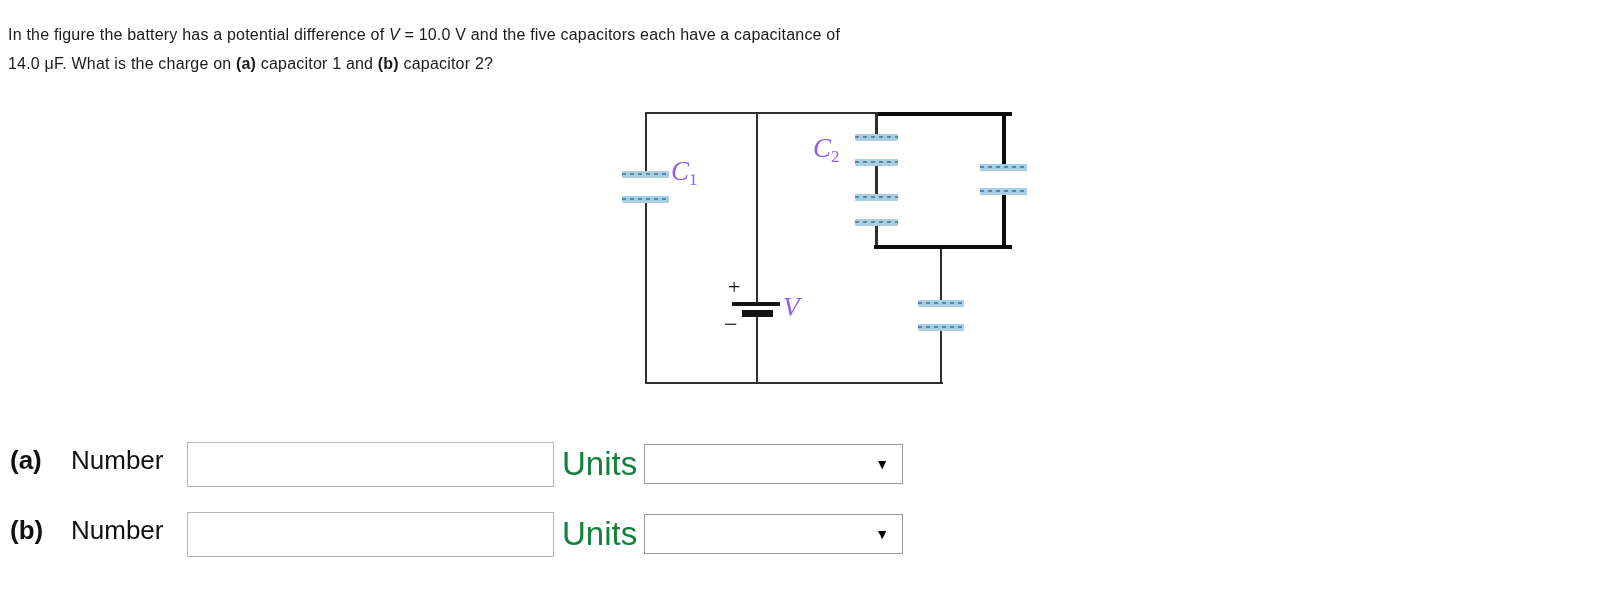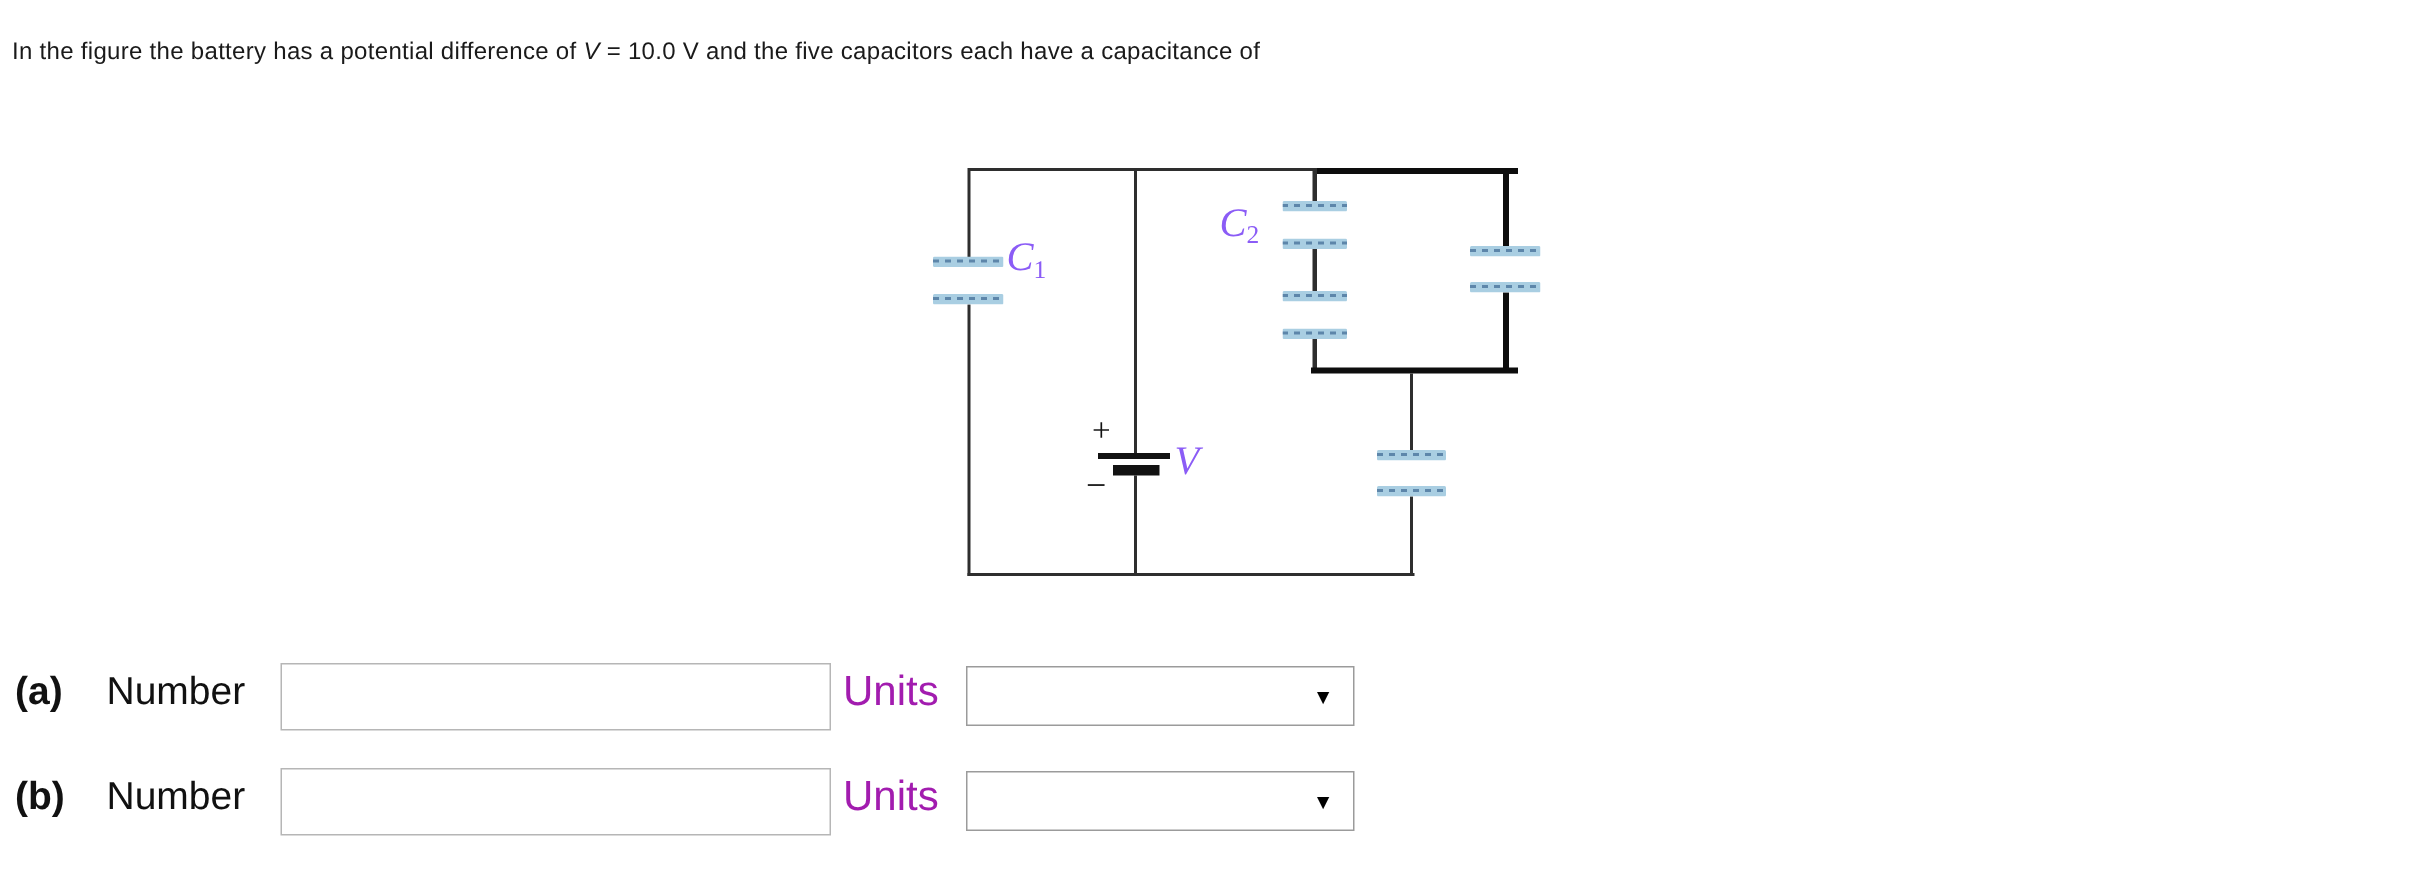--- a/index.html
+++ b/index.html
@@ -65,21 +65,21 @@
   .number-input {
     position: absolute; left: 187px; top: 0;
     width: 367px; height: 45px;
     border: 1px solid #b6b6b6; background: #fff;
     font-size: 22px; padding: 0 8px;
     font-family: "Liberation Sans", sans-serif;
     outline: none;
   }
   .units-label {
     position: absolute; left: 562px; top: 3px;
-    font-size: 28px; color: #a21caf;
+    font-size: 33px; color: #15803d;
   }
   .units-dropdown {
     position: absolute; left: 644px; top: 2px;
     width: 259px; height: 40px;
     border: 1px solid #9b9b9b; background: #fff;
     cursor: pointer;
   }
   .units-value {
     position: absolute; left: 10px; top: 7px; font-size: 22px; color: #111;
   }
@@ -88,20 +88,23 @@
     transform: translateY(-50%);
     font-size: 14px; color: #000; line-height: 1;
   }
 </style>
 </head>
 <body>
 
 <div class="question">
   <div class="q-line">
     <span>In the figure the battery has a potential difference of </span><em>V</em><span> = 10.0 V and the five capacitors each have a capacitance of</span>
+  </div>
+  <div class="q-line">
+    <span>14.0 μF. What is the charge on </span><b>(a)</b><span> capacitor 1 and </span><b>(b)</b><span> capacitor 2?</span>
   </div>
 </div>
 
 <div class="circuit">
 
   <div class="wire" style="left:646px;top:112px;width:232px;height:2px;"></div>
   <div class="wire thick" style="left:876px;top:112px;width:136px;height:4px;"></div>
   <div class="wire" style="left:645px;top:112px;width:2px;height:60px;"></div>
   <div class="wire" style="left:645px;top:203px;width:2px;height:181px;"></div>
   <div class="wire" style="left:645px;top:382px;width:298px;height:2px;"></div>

